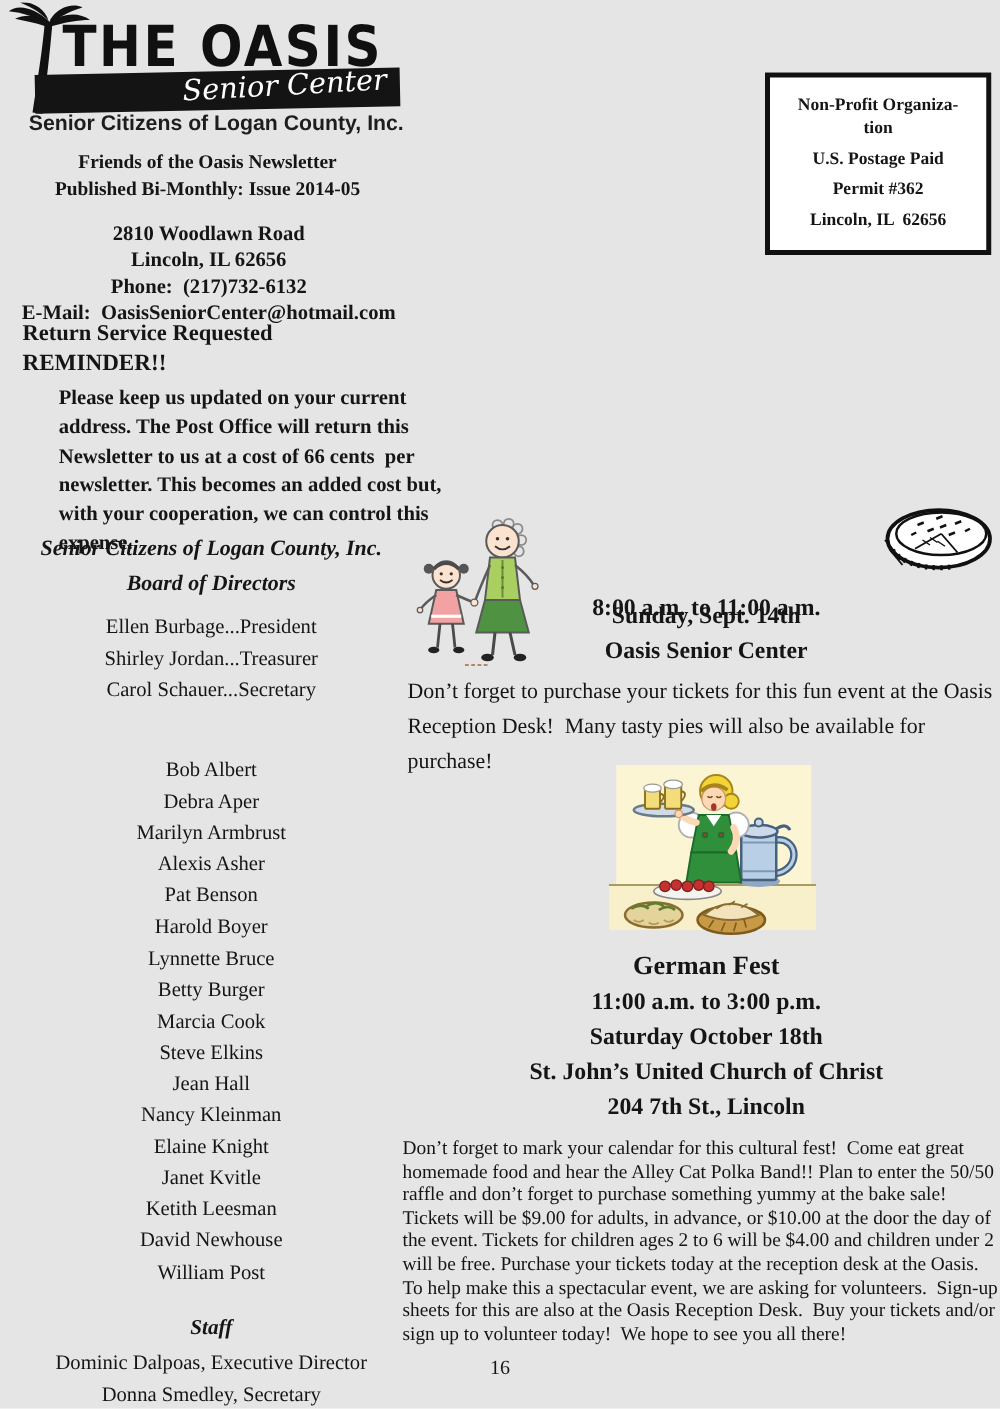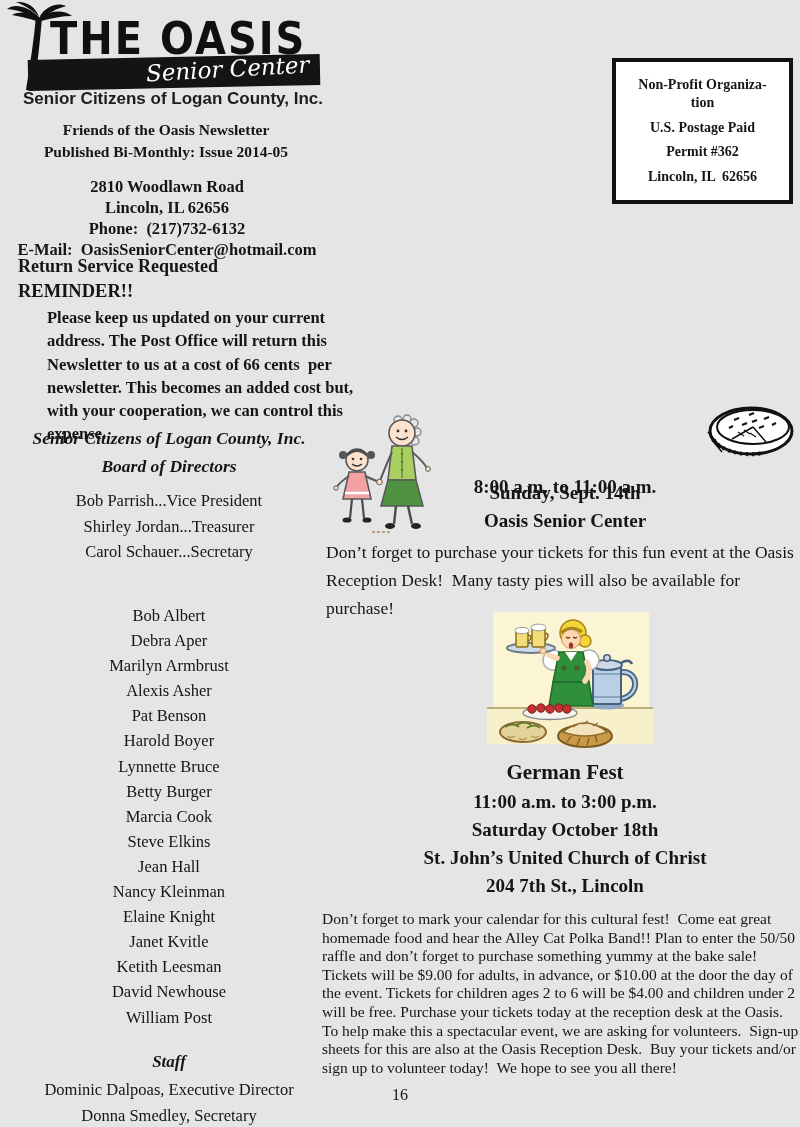--- a/index.html
+++ b/index.html
@@ -119,21 +119,21 @@
     </div>
 
   <div class="abs return-service bold">Return Service Requested</div>
   <div class="abs reminder-title bold">REMINDER!!</div>
   <div class="abs reminder-body bold pre">Please keep us updated on your current address. The Post Office will return this Newsletter to us at a cost of 66 cents  per newsletter. This becomes an added cost but, with your cooperation, we can control this expense.</div>
 
   <div class="abs board-org-title center bold ital">Senior Citizens of Logan County, Inc.</div>
   <div class="abs board-title center bold ital">Board of Directors</div>
 
   <div class="abs officers center">
-      <div>Bob Parrish...Vice President</div>
+      <div>Ellen Burbage...President</div>
       <div>Shirley Jordan...Treasurer</div>
       <div>Carol Schauer...Secretary</div>
     </div>
 
   <div class="abs members center">
       <div>Bob Albert</div>
       <div>Debra Aper</div>
       <div>Marilyn Armbrust</div>
       <div>Alexis Asher</div>
       <div>Pat Benson</div>

